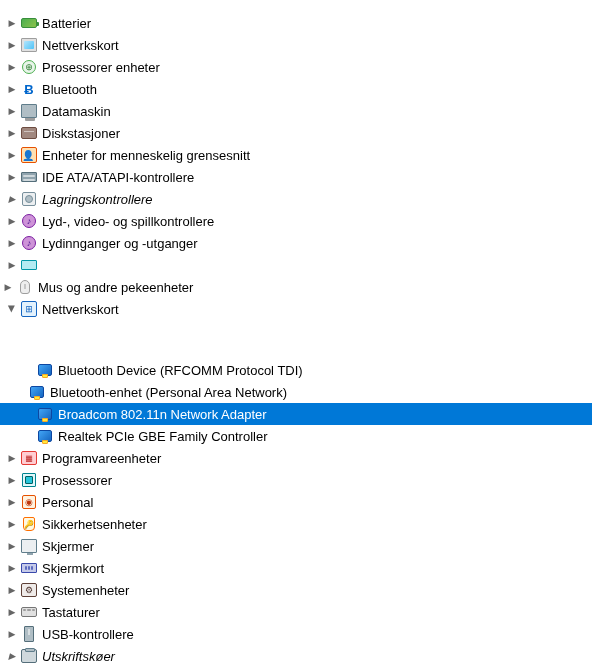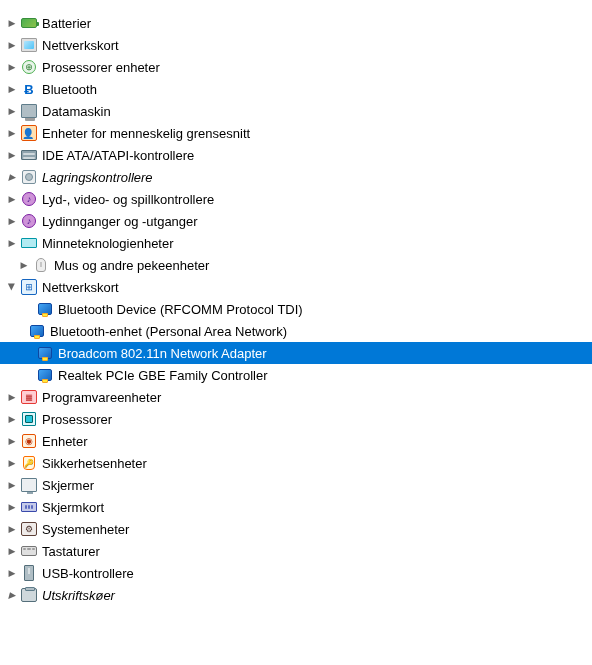--- a/index.html
+++ b/index.html
@@ -113,20 +113,29 @@
       <span class="item-icon">
         <div style="width:16px;height:14px;background:#b0bec5;border:1px solid #607d8b;border-radius:1px;position:relative;">
           <div style="position:absolute;bottom:-4px;left:3px;width:10px;height:3px;background:#9e9e9e;border-radius:0 0 1px 1px;"></div>
         </div>
       </span>
       <span class="item-label">Datamaskin</span>
     </div>
     <div class="tree-item" style="padding-left: 4px;">
       <span class="expand-arrow collapsed"></span>
       <span class="item-icon">
+        <div style="width:16px;height:12px;background:#a1887f;border:1px solid #6d4c41;border-radius:2px;position:relative;overflow:hidden;">
+          <div style="position:absolute;top:3px;left:2px;right:2px;height:1px;background:rgba(255,255,255,0.5);"></div>
+        </div>
+      </span>
+      <span class="item-label">Diskstasjoner</span>
+    </div>
+    <div class="tree-item" style="padding-left: 4px;">
+      <span class="expand-arrow collapsed"></span>
+      <span class="item-icon">
         <div style="width:16px;height:16px;background:#ffe0b2;border:1px solid #e65100;border-radius:2px;display:flex;align-items:center;justify-content:center;font-size:10px;">👤</div>
       </span>
       <span class="item-label">Enheter for menneskelig grensesnitt</span>
     </div>
     <div class="tree-item" style="padding-left: 4px;">
       <span class="expand-arrow collapsed"></span>
       <span class="item-icon">
         <div style="width:16px;height:10px;background:#90a4ae;border:1px solid #546e7a;border-radius:1px;">
           <div style="height:2px;background:#cfd8dc;margin:2px 1px;border-radius:1px;"></div>
           <div style="height:2px;background:#cfd8dc;margin:0 1px;border-radius:1px;"></div>
@@ -161,39 +170,38 @@
       <span class="expand-arrow collapsed"></span>
       <span class="item-icon">
         <div style="width:16px;height:10px;background:#b2ebf2;border:1px solid #0097a7;border-radius:1px;">
           <div style="display:flex;gap:1px;padding:2px 1px;">
             <div style="flex:1;background:#00bcd4;border-radius:1px;"></div>
             <div style="flex:1;background:#00bcd4;border-radius:1px;"></div>
             <div style="flex:1;background:#00bcd4;border-radius:1px;"></div>
           </div>
         </div>
       </span>
-      <span class="item-label">Minneteknologienheter</span>
-    </div>
-    <div class="tree-item" style="padding-left: 16px;">
+    </div>
+    <div class="tree-item" style="padding-left: 0;">
       <span class="expand-arrow collapsed"></span>
       <span class="item-icon">
         <div style="width:10px;height:14px;background:#eeeeee;border:1px solid #9e9e9e;border-radius:5px 5px 3px 3px;position:relative;">
           <div style="position:absolute;top:3px;left:50%;transform:translateX(-50%);width:1px;height:5px;background:#9e9e9e;"></div>
         </div>
       </span>
       <span class="item-label">Mus og andre pekeenheter</span>
     </div>
     <div class="tree-item" style="padding-left: 4px;">
       <span class="expand-arrow expanded"></span>
       <span class="item-icon">
         <div style="width:16px;height:16px;background:#e3f2fd;border:1px solid #1565c0;border-radius:2px;display:flex;align-items:center;justify-content:center;font-size:9px;color:#1565c0;">⊞</div>
       </span>
       <span class="item-label">Nettverkskort</span>
     </div>
-    <div class="tree-item" style="padding-left: 20px;">
+    <div class="tree-item" style="padding-left: 20px; margin-top: 39px;">
       <span class="expand-arrow empty"></span>
       <span class="item-icon">
         <div style="width:16px;height:16px;position:relative;display:flex;align-items:center;justify-content:center;">
           <div style="width:14px;height:12px;background:linear-gradient(135deg,#42a5f5,#1565c0);border:1px solid #0d47a1;border-radius:2px;"></div>
           <div style="position:absolute;bottom:0;left:50%;transform:translateX(-50%);width:6px;height:4px;background:#ffeb3b;border-radius:0 0 1px 1px;border:1px solid #f9a825;"></div>
         </div>
       </span>
       <span class="item-label">Bluetooth Device (RFCOMM Protocol TDI)</span>
     </div>
     <div class="tree-item" style="padding-left: 12px;">
@@ -240,21 +248,21 @@
           <div style="width:8px;height:8px;background:#26c6da;border:1px solid #006064;border-radius:1px;"></div>
         </div>
       </span>
       <span class="item-label">Prosessorer</span>
     </div>
     <div class="tree-item" style="padding-left: 4px;">
       <span class="expand-arrow collapsed"></span>
       <span class="item-icon">
         <div style="width:14px;height:14px;background:#fff3e0;border:1px solid #e65100;border-radius:2px;display:flex;align-items:center;justify-content:center;font-size:9px;color:#bf360c;">◉</div>
       </span>
-      <span class="item-label">Enheter</span>
+      <span class="item-label">Personal</span>
     </div>
     <div class="tree-item" style="padding-left: 4px;">
       <span class="expand-arrow collapsed"></span>
       <span class="item-icon">
         <div style="width:12px;height:14px;background:#fff8e1;border:1px solid #ff6f00;border-radius:2px 2px 4px 4px;display:flex;align-items:center;justify-content:center;font-size:8px;color:#e65100;">🔑</div>
       </span>
       <span class="item-label">Sikkerhetsenheter</span>
     </div>
     <div class="tree-item" style="padding-left: 4px;">
       <span class="expand-arrow collapsed"></span>

